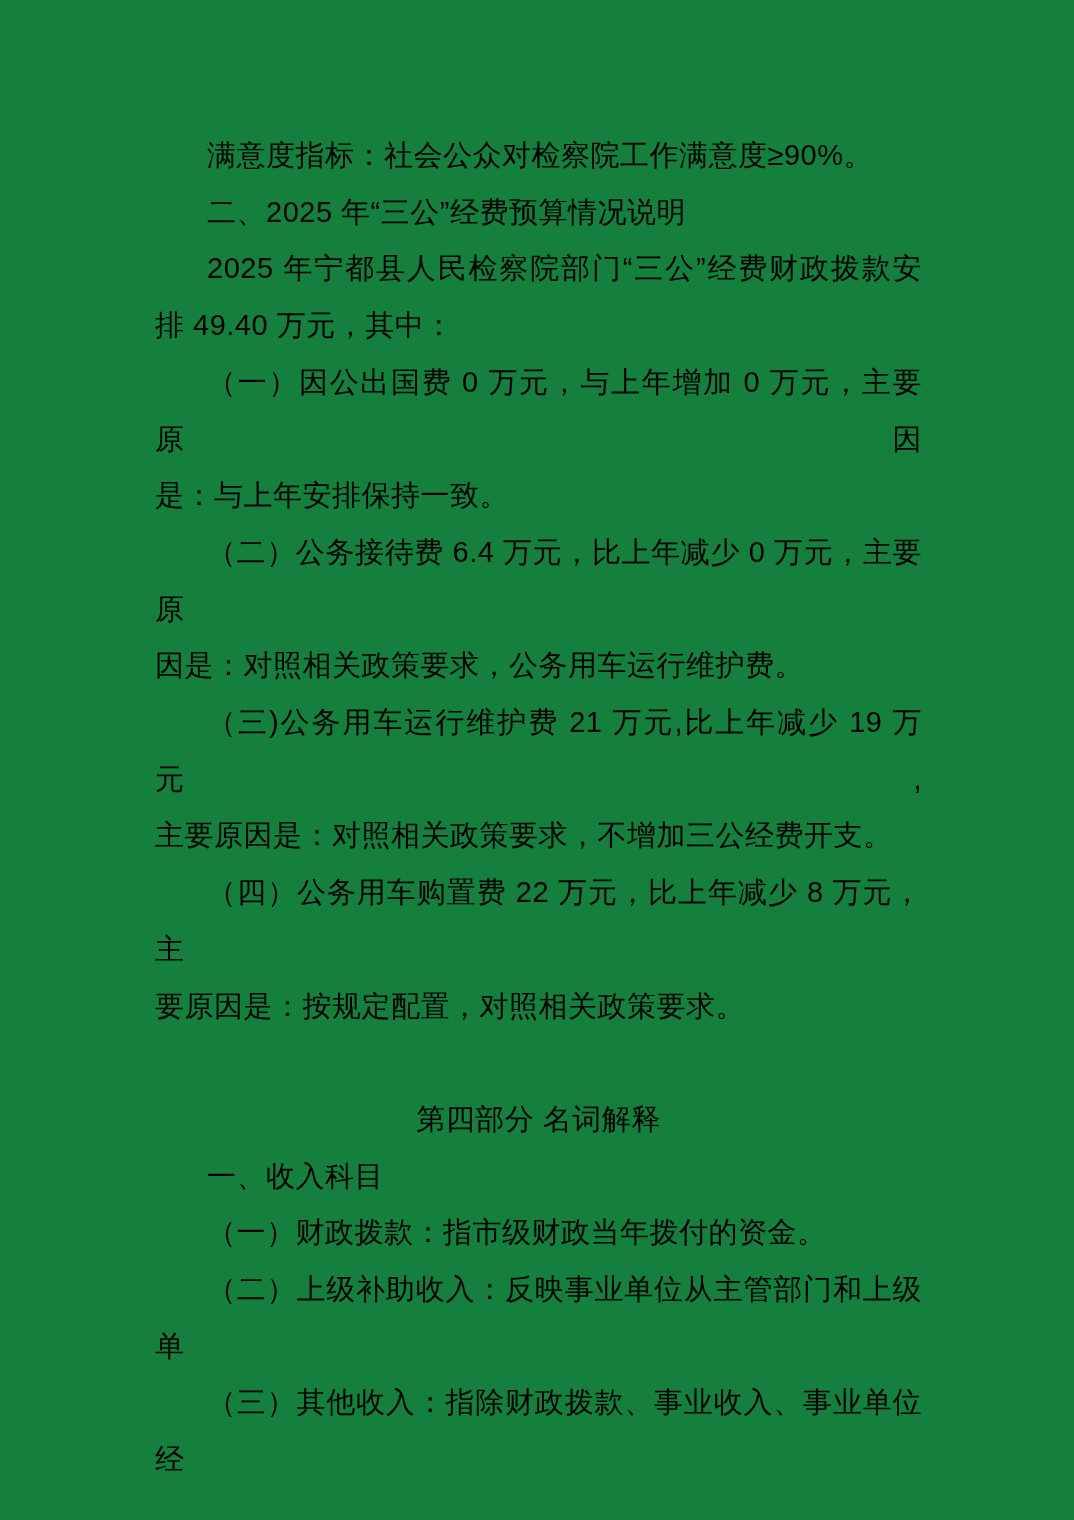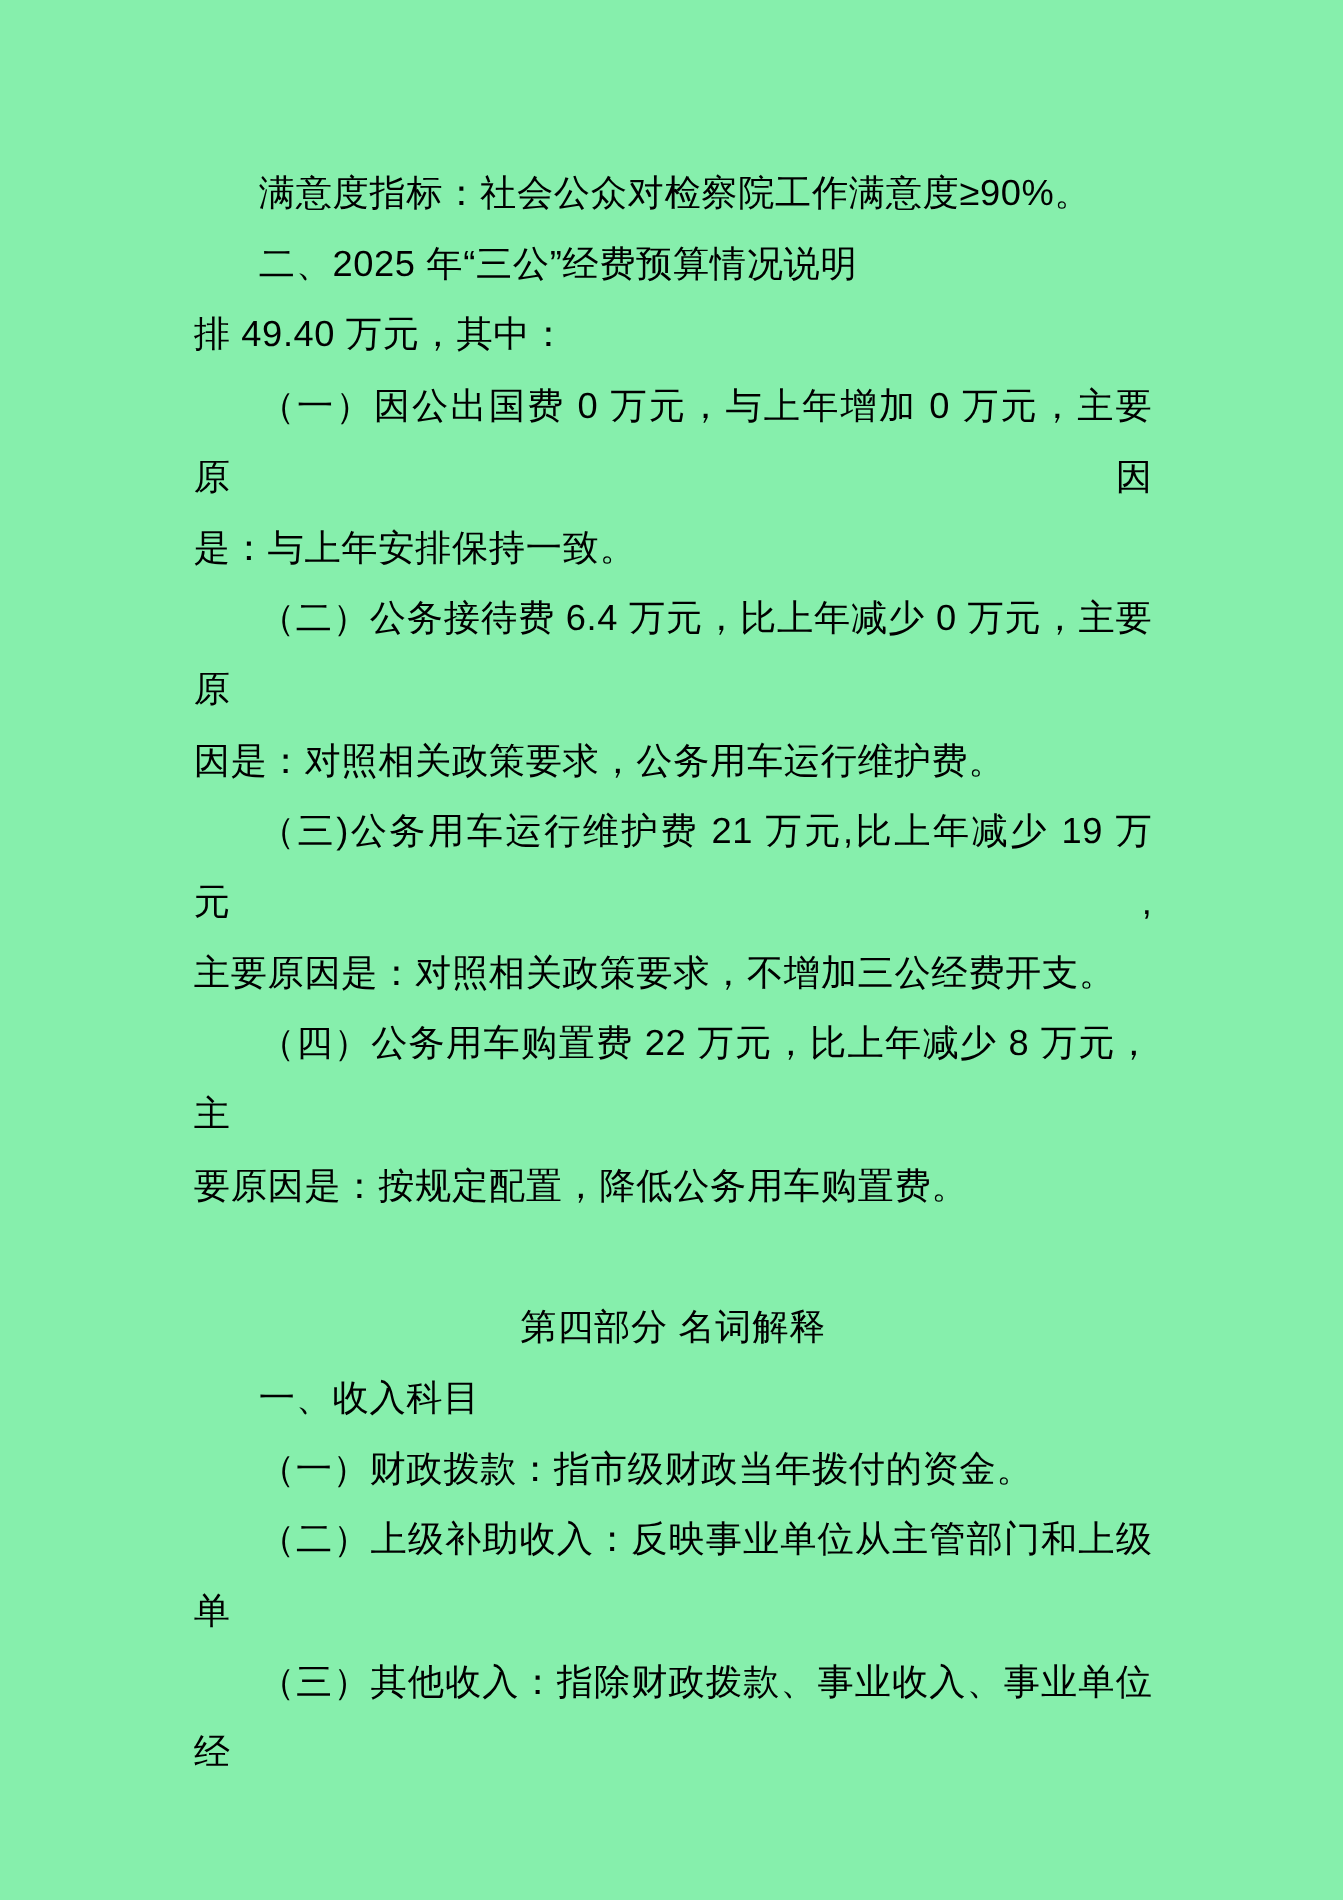--- a/index.html
+++ b/index.html
@@ -6,21 +6,21 @@
     margin: 0;
     padding: 0;
     background: #ffffff;
   }
   .doc {
     position: relative;
     width: 1074px;
     height: 1520px;
     box-sizing: border-box;
     padding: 127px 152px 0 155px;
-    background: #86efac;
+    background: #15803d;
     color: #000000;
     font-family: "Liberation Sans", serif;
     overflow: hidden;
   }
   .line {
     font-size: 29px;
     line-height: 56.7px;
     text-align: justify;
     white-space: normal;
     letter-spacing: 0.5px;
@@ -41,33 +41,34 @@
 </style>
 </head>
 <body>
 
 <div class="doc">
 
   <div class="line indent">满意度指标：社会公众对检察院工作满意度≥90%。</div>
 
   <div class="line indent bold">二、2025 年“三公”经费预算情况说明</div>
 
+  <div class="line indent fill">2025 年宁都县人民检察院部门“三公”经费财政拨款安</div>
   <div class="line">排 49.40 万元，其中：</div>
 
   <div class="line indent fill">（一）因公出国费 0 万元，与上年增加 0 万元，主要原因</div>
   <div class="line">是：与上年安排保持一致。</div>
 
   <div class="line indent fill">（二）公务接待费 6.4 万元，比上年减少 0 万元，主要原</div>
   <div class="line">因是：对照相关政策要求，公务用车运行维护费。</div>
 
   <div class="line indent fill">（三)公务用车运行维护费 21 万元,比上年减少 19 万元,</div>
   <div class="line">主要原因是：对照相关政策要求，不增加三公经费开支。</div>
 
   <div class="line indent fill">（四）公务用车购置费 22 万元，比上年减少 8 万元，主</div>
-  <div class="line">要原因是：按规定配置，降低公务用车购置费。</div>
+  <div class="line">要原因是：按规定配置，对照相关政策要求。</div>
 
   <div class="line center bold gap-before">第四部分 名词解释</div>
 
   <div class="line indent bold">一、收入科目</div>
 
   <div class="line indent">（一）财政拨款：指市级财政当年拨付的资金。</div>
 
   <div class="line indent fill">（二）上级补助收入：反映事业单位从主管部门和上级单</div>
 
   <div class="line indent fill">（三）其他收入：指除财政拨款、事业收入、事业单位经</div>

